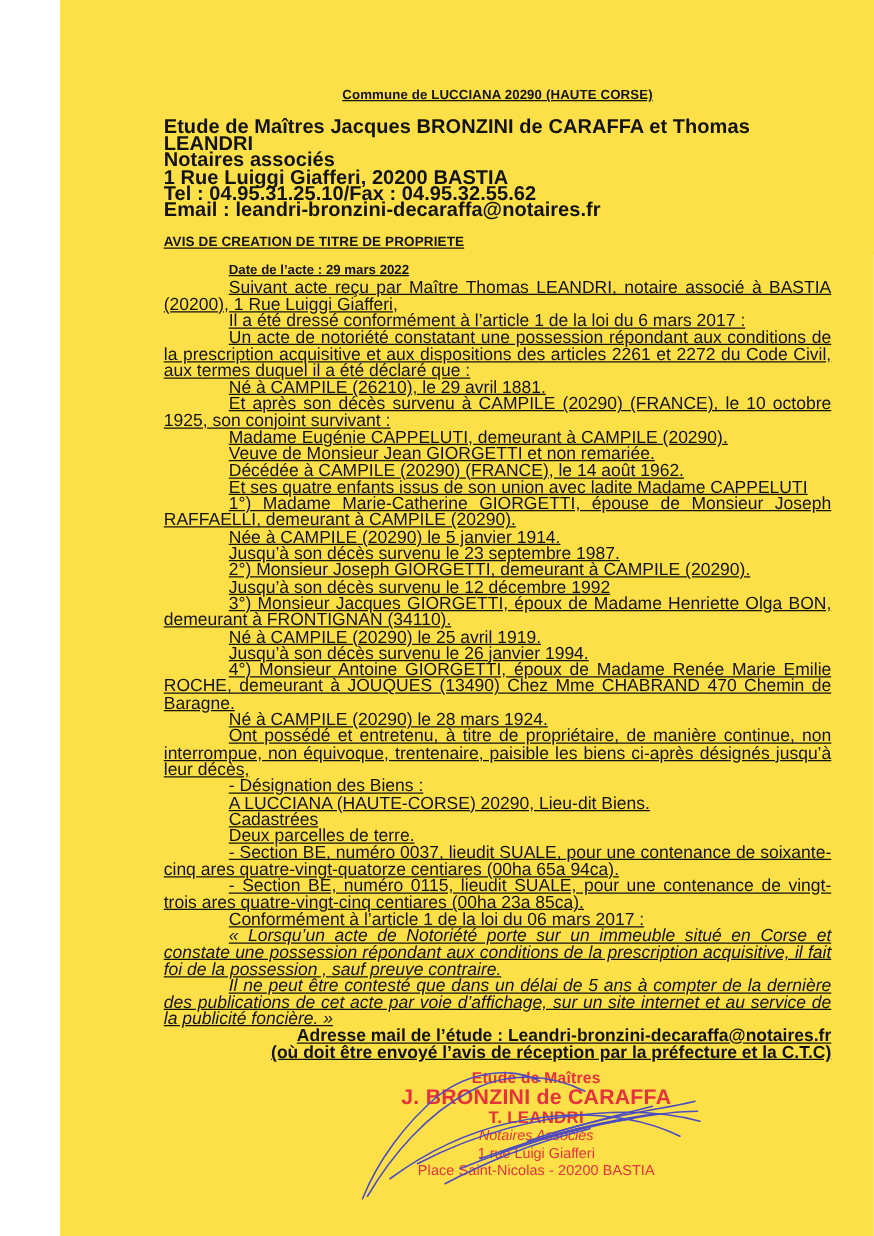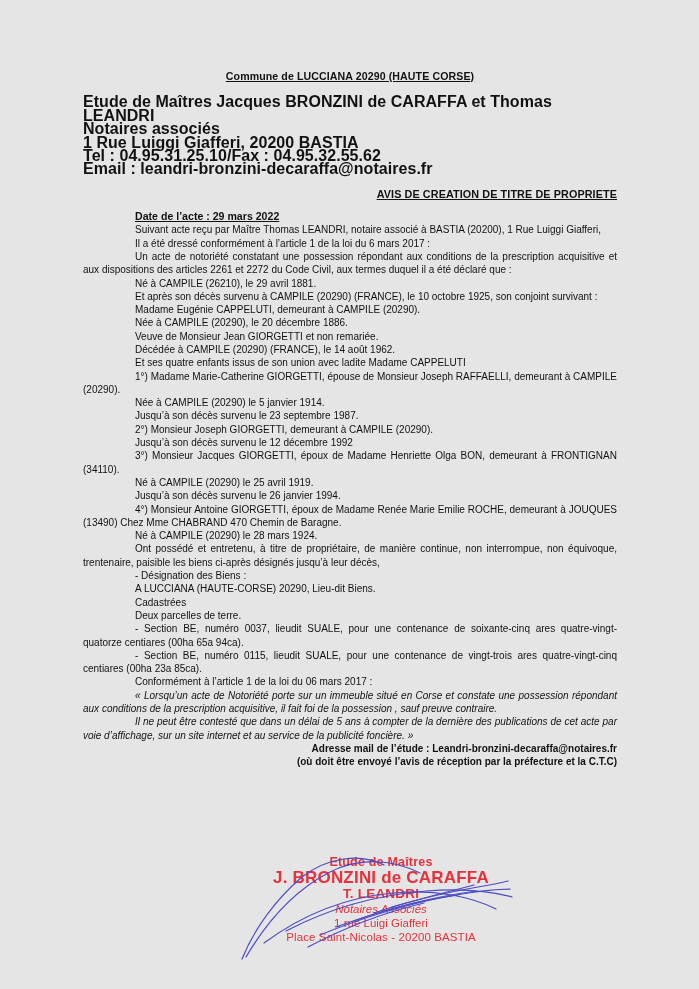--- a/index.html
+++ b/index.html
@@ -12,21 +12,22 @@
     height: 989px;
     position: relative;
     font-family: "Liberation Sans", sans-serif;
     color: #121212;
     overflow: hidden;
   }
 
   .page {
     position: absolute;
     inset: 0;
-    background: #e5e5e5;
+    background: #fde047;
+    margin-left: 48px;
   }
 
   
   .doc {
     position: absolute;
     left: 83px;
     top: 70px;
     width: 534px;
   }
 
@@ -49,41 +50,42 @@
     font-weight: bold;
     font-size: 16px;
     line-height: 13.4px;
     text-align: left;
     letter-spacing: 0.05px;
   }
 
   .avis-title {
     font-weight: bold;
     font-size: 10.8px;
-    text-align: right;
+    text-align: left;
     line-height: 13.3px;
     letter-spacing: 0.1px;
   }
 
   .date-acte {
     font-weight: bold;
     font-size: 10.6px;
     line-height: 13.3px;
     margin-left: 52px;
   }
 
   
   p.para {
     margin: 0;
-    font-size: 10px;
+    font-size: 14px;
     line-height: 13.3px;
     text-align: justify;
     text-indent: 52px;
     -webkit-hyphens: none;
     hyphens: none;
+    text-decoration: underline;
   }
 
   p.para.last-left {
     text-align: left;
   }
 
   p.para.ital {
     font-style: italic;
     text-align: justify;
   }
@@ -187,21 +189,20 @@
     <div class="date-acte">
       <span class="u">Date de l’acte : 29 mars 2022</span>
     </div>
 
     <p class="para">Suivant acte reçu par Maître Thomas LEANDRI, notaire associé à BASTIA (20200), 1 Rue Luiggi Giafferi,</p>
     <p class="para last-left">Il a été dressé conformément à l’article 1 de la loi du 6 mars 2017 :</p>
     <p class="para">Un acte de notoriété constatant une possession répondant aux conditions de la prescription acquisitive et aux dispositions des articles 2261 et 2272 du Code Civil, aux termes duquel il a été déclaré que :</p>
     <p class="para last-left">Né à CAMPILE (26210), le 29 avril 1881.</p>
     <p class="para">Et après son décès survenu à CAMPILE (20290) (FRANCE), le 10 octobre 1925, son conjoint survivant :</p>
     <p class="para last-left">Madame Eugénie CAPPELUTI, demeurant à CAMPILE (20290).</p>
-    <p class="para last-left">Née à CAMPILE (20290), le 20 décembre 1886.</p>
     <p class="para last-left">Veuve de Monsieur Jean GIORGETTI et non remariée.</p>
     <p class="para last-left">Décédée à CAMPILE (20290) (FRANCE), le 14 août 1962.</p>
     <p class="para last-left">Et ses quatre enfants issus de son union avec ladite Madame CAPPELUTI</p>
     <p class="para">1°) Madame Marie-Catherine GIORGETTI, épouse de Monsieur Joseph RAFFAELLI, demeurant à CAMPILE (20290).</p>
     <p class="para last-left">Née à CAMPILE (20290) le 5 janvier 1914.</p>
     <p class="para last-left">Jusqu’à son décès survenu le 23 septembre 1987.</p>
     <p class="para last-left">2°) Monsieur Joseph GIORGETTI, demeurant à CAMPILE (20290).</p>
     <p class="para last-left">Jusqu’à son décès survenu le 12 décembre 1992</p>
     <p class="para">3°) Monsieur Jacques GIORGETTI, époux de Madame Henriette Olga BON, demeurant à FRONTIGNAN (34110).</p>
     <p class="para last-left">Né à CAMPILE (20290) le 25 avril 1919.</p>

